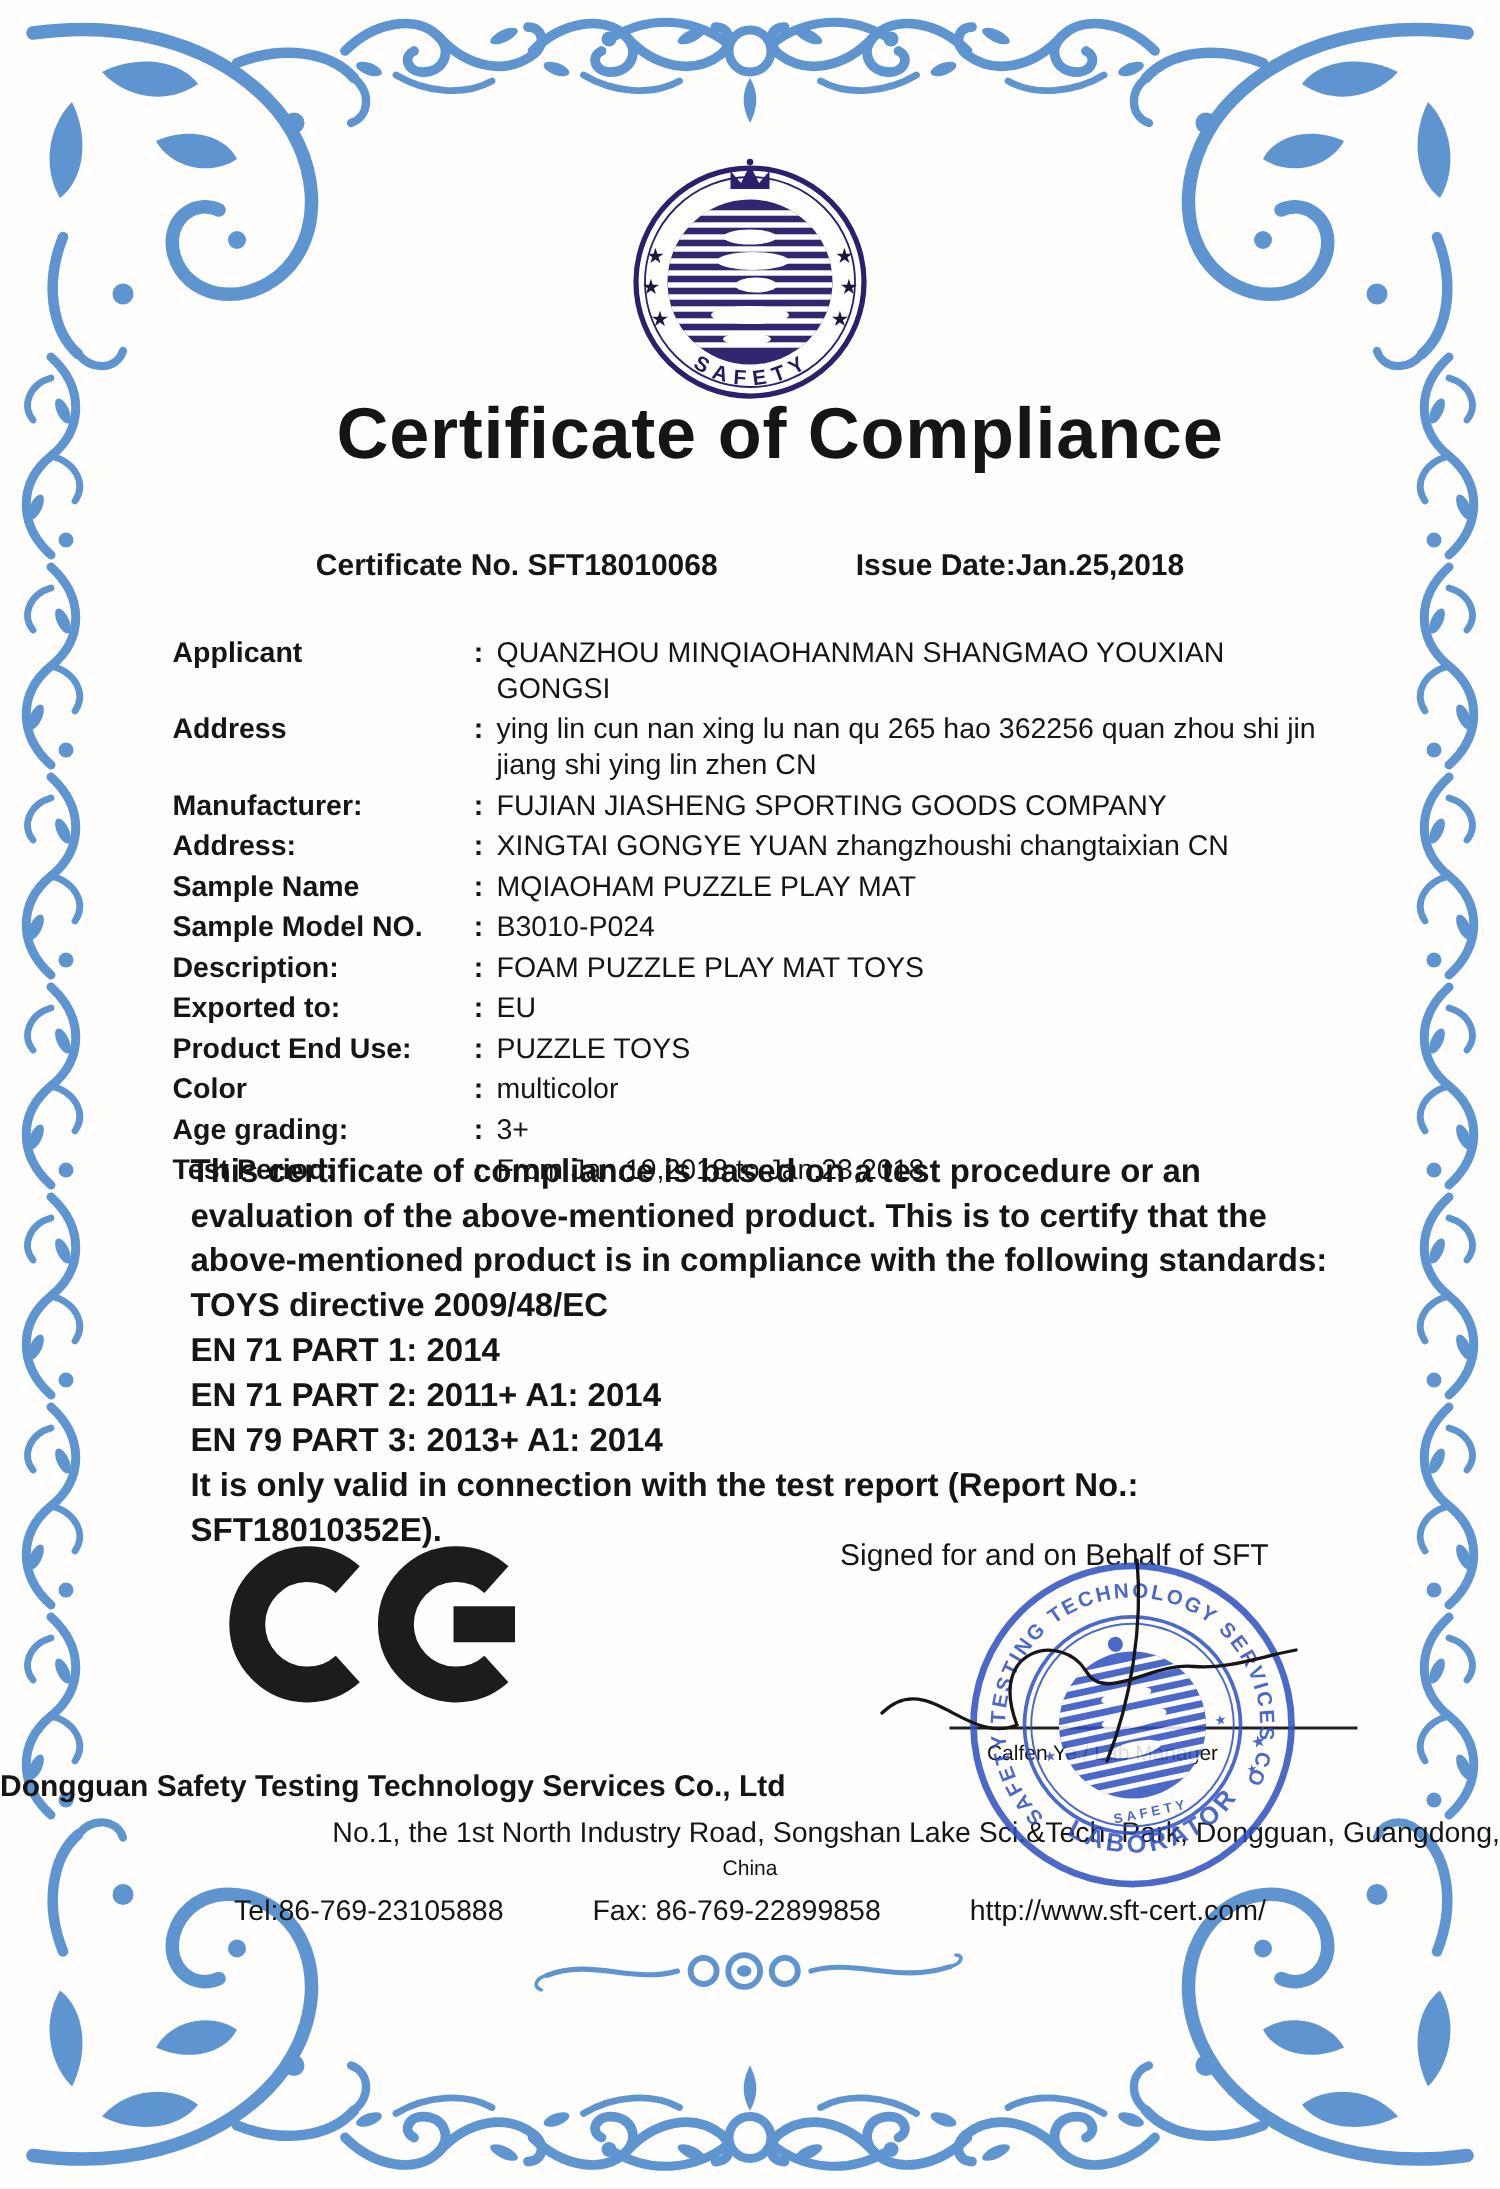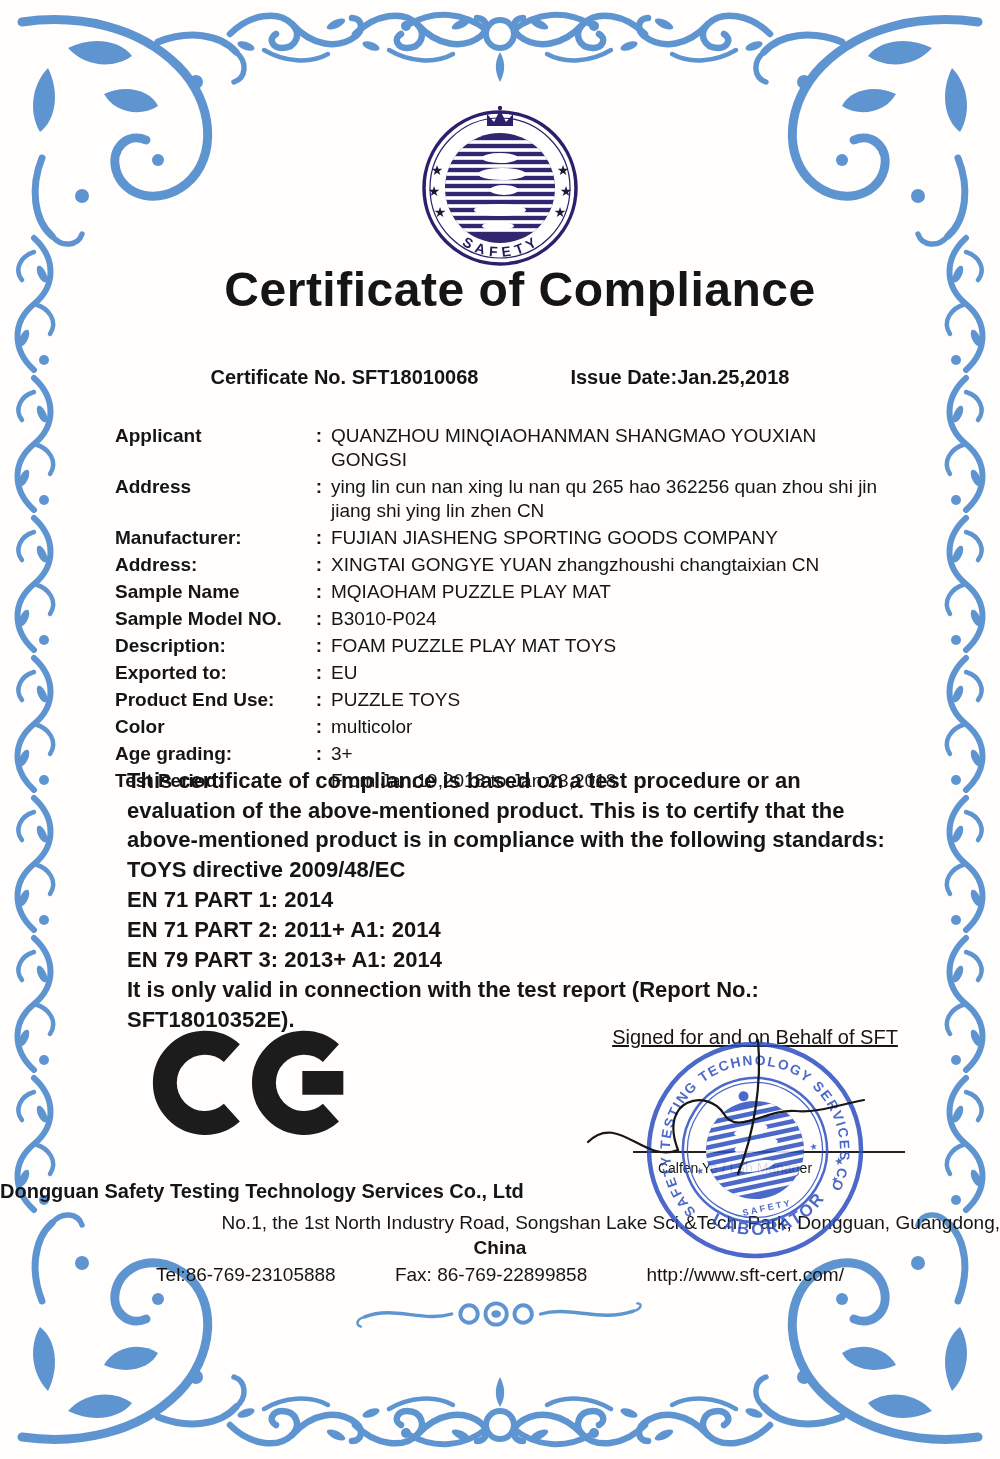--- a/index.html
+++ b/index.html
@@ -26,28 +26,28 @@
     display:grid; grid-template-columns:192px 24px 1fr;
     row-gap:3px; font-size:19px; line-height:24px;
   }
   .fields .lbl{font-weight:bold;}
   .fields .colon{font-weight:bold; text-align:center;}
   .statement{
     position:absolute; left:127px; top:766px; width:760px;
     font-size:22px; font-weight:bold; line-height:29.5px;
   }
   .statement .std{line-height:30px;}
-  .signedfor{position:absolute; left:560px; top:1026px; width:390px; text-align:center; font-size:20px;text-decoration:underline;}
+  .signedfor{position:absolute; left:560px; top:1026px; width:390px; font-size:20px;}
   .ce-wrap{position:absolute; left:152px; top:1026px; width:205px; height:118px;}
   .sig-line{position:absolute; left:633px; top:1151px; width:272px; border-top:2px solid #222; z-index:3;}
   .signer{position:absolute; left:560px; top:1160px; width:350px; text-align:center; font-size:14px; z-index:3;}
   .stamp-wrap{position:absolute; left:560px; top:1012px; width:390px; height:272px; z-index:4; pointer-events:none;}
   .company{position:absolute; left:0; top:1180px; width:100%; font-size:20px; font-weight:bold;}
   .addr1{position:absolute; left:0; top:1212px; width:100%; text-align:right; font-size:19px;}
-  .addr2{position:absolute; left:0; top:1237px; width:100%; text-align:center; font-size:19px;font-weight:bold;}
+  .addr2{position:absolute; left:0; top:1237px; width:100%; text-align:center; font-size:14px;}
   .contacts{position:absolute; left:0; top:1264px; width:100%; text-align:center; font-size:19px;}
   .contacts span{margin:0 27px;}
   .divider-wrap{position:absolute; left:355px; top:1296px; width:290px; height:36px;}
 
   .stamp-text{font-family:"Liberation Sans", sans-serif; font-weight:bold; fill:#2d50c0;}
 </style>
 </head>
 <body>
 
 <div class="page">

